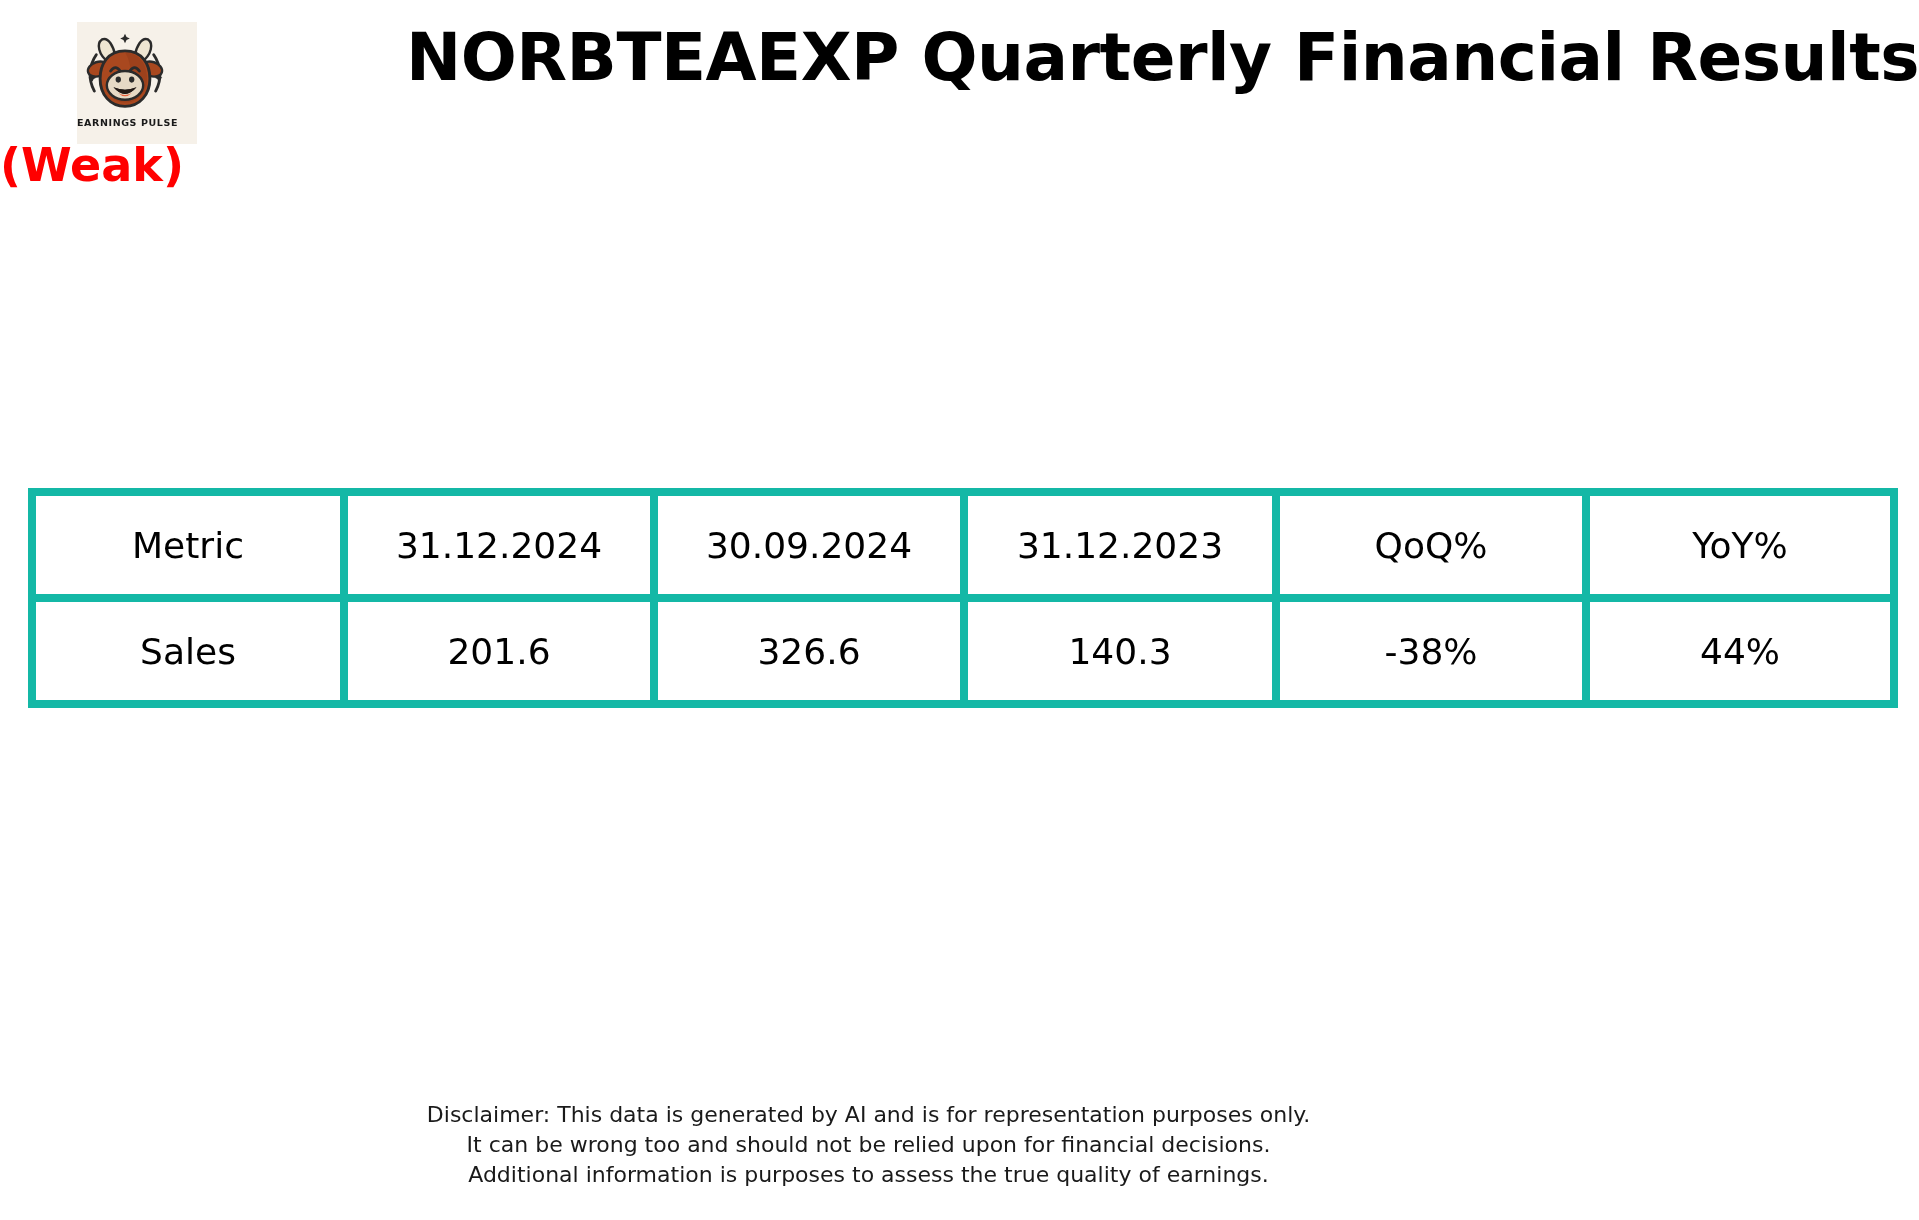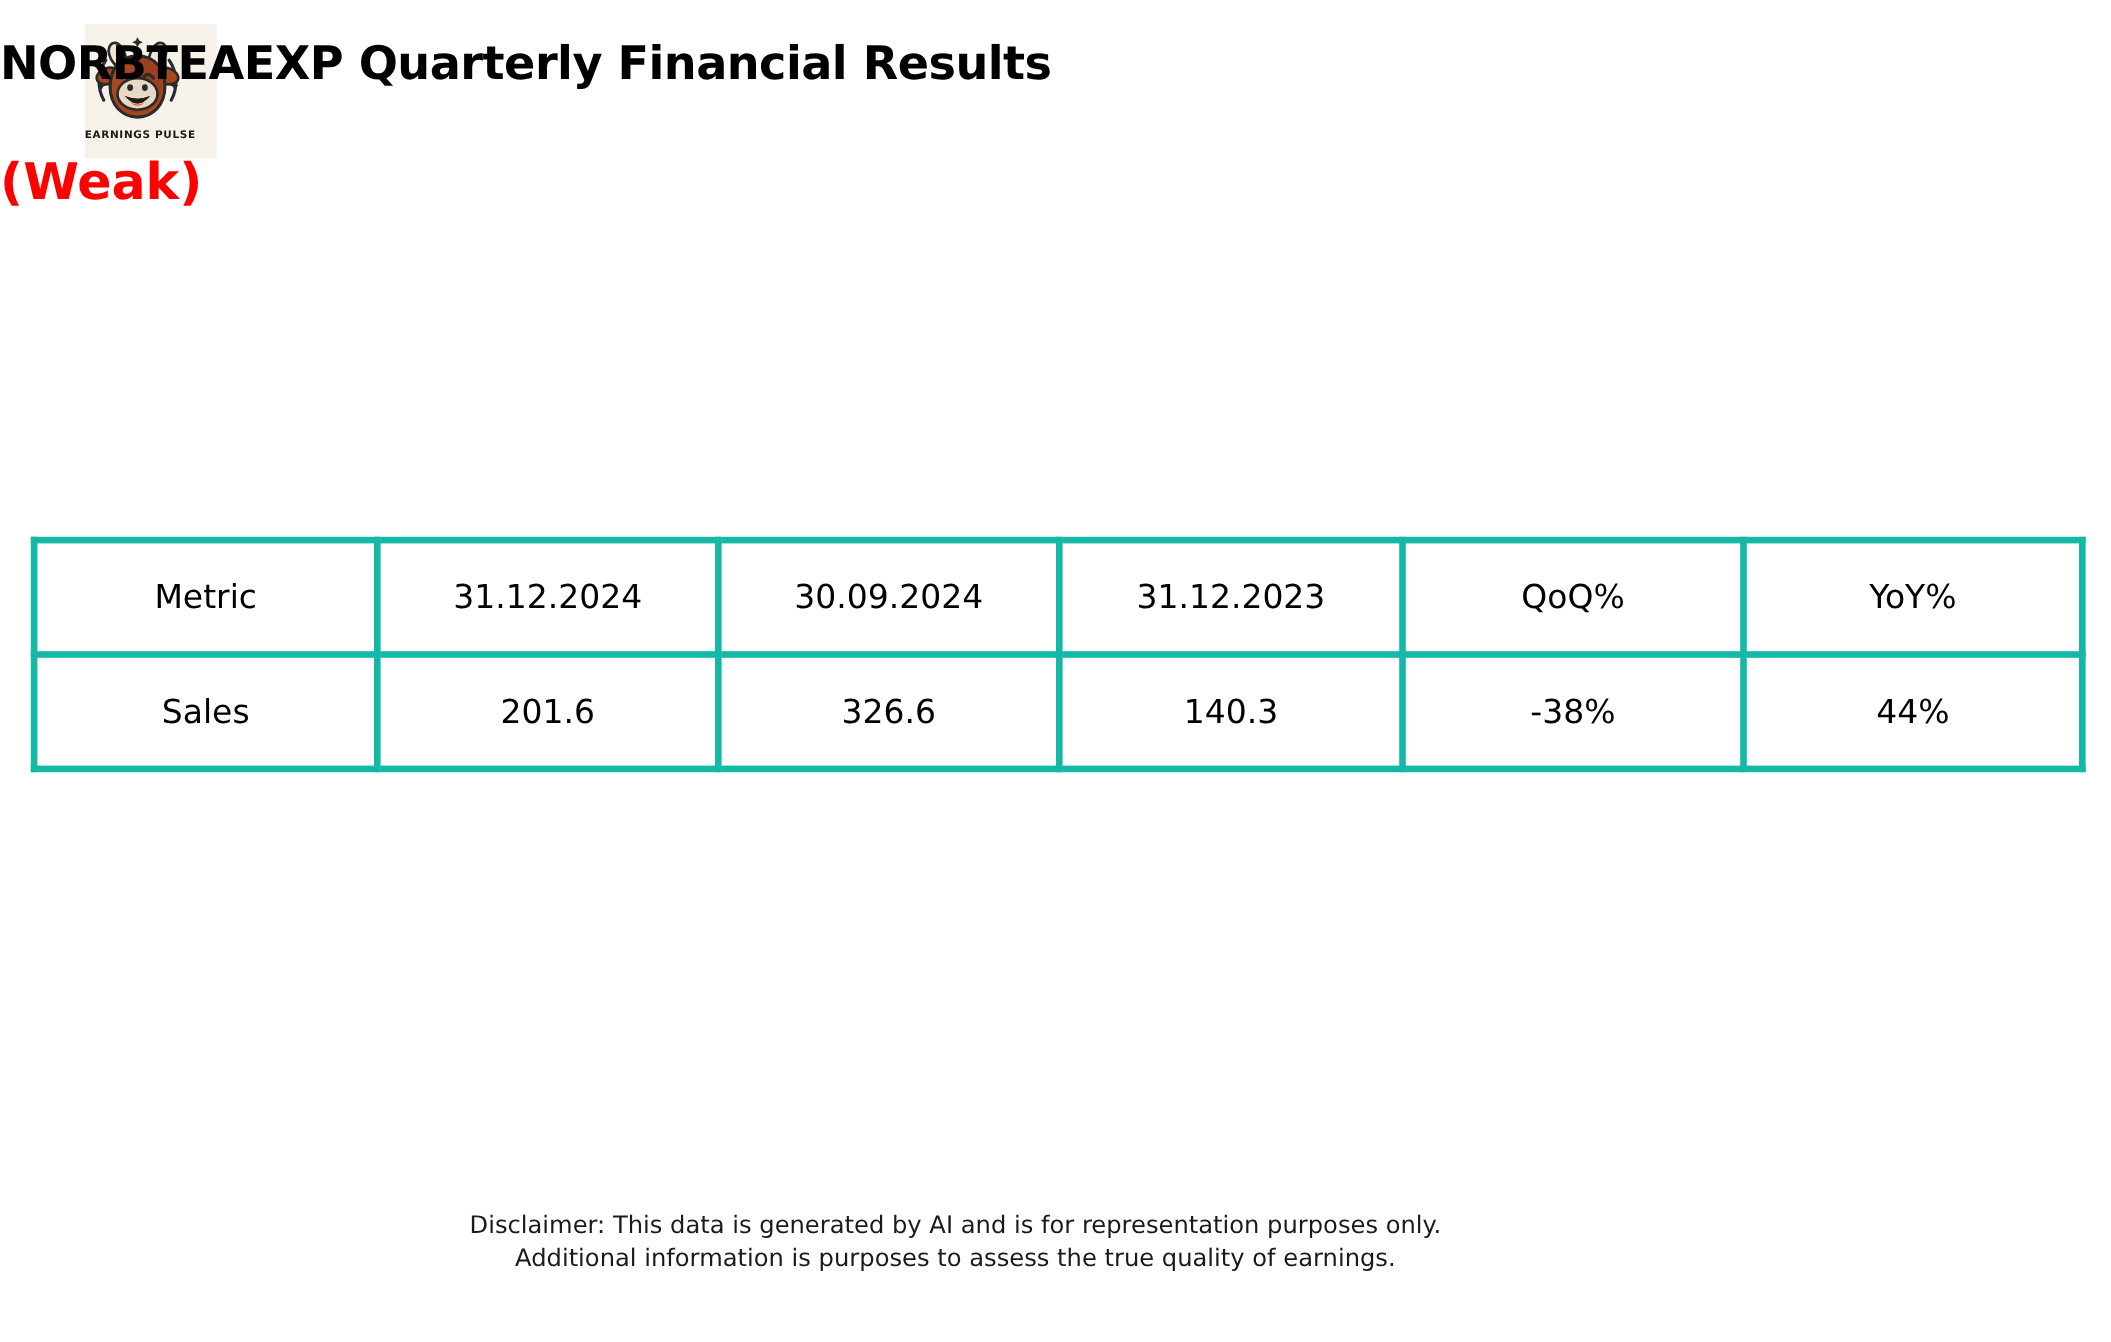--- a/index.html
+++ b/index.html
@@ -43,24 +43,24 @@
     margin-top: 1px;
     white-space: nowrap;
   }
 
   
   #title {
     position: absolute;
     left: 0;
     top: 24px;
     width: 1919px;
-    text-align: left;
+    text-align: right;
     font-family: "DejaVu Sans", sans-serif;
     font-weight: bold;
-    font-size: 42px;
+    font-size: 66px;
     line-height: 68px;
     color: #000000;
     letter-spacing: -0.5px;
   }
   #subtitle {
     position: absolute;
     left: 0;
     top: 136px;
     width: 1919px;
     text-align: left;
@@ -74,26 +74,26 @@
   
   #results-table {
     position: absolute;
     left: 28px;
     top: 488px;
     width: 1862px;
     border-collapse: collapse;
     table-layout: fixed;
   }
   #results-table td {
-    border: 6px solid #14b8a6;
+    border: 8px solid #14b8a6;
     text-align: center;
     vertical-align: middle;
     height: 98px;
     font-family: "DejaVu Sans", sans-serif;
-    font-size: 30px;
+    font-size: 36px;
     font-weight: normal;
     color: #000000;
     padding: 0;
   }
   #results-table col.c0 { width: 312px; }
   #results-table col.c1 { width: 310px; }
   #results-table col.c2 { width: 310px; }
   #results-table col.c3 { width: 312px; }
   #results-table col.c4 { width: 310px; }
   #results-table col.c5 { width: 308px; }
@@ -178,14 +178,15 @@
       <td>326.6</td>
       <td>140.3</td>
       <td class="neg">-38%</td>
       <td class="pos">44%</td>
     </tr>
   </tbody>
 </table>
 
 <div id="disclaimer">
   <div>Disclaimer: This data is generated by AI and is for representation purposes only.</div>
+  <div>It can be wrong too and should not be relied upon for financial decisions.</div>
   <div>Additional information is purposes to assess the true quality of earnings.</div>
 </div>
 
 </body></html>

